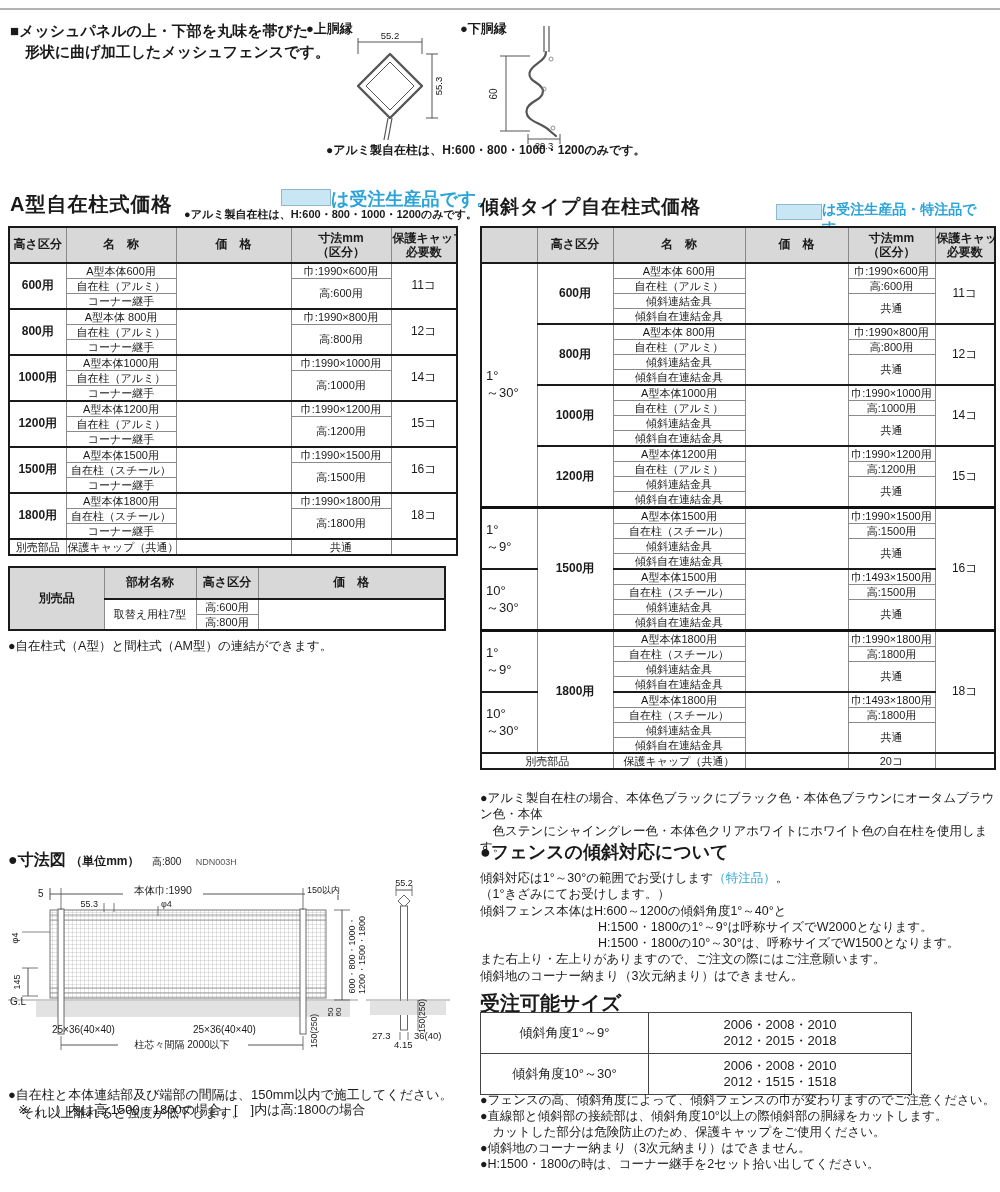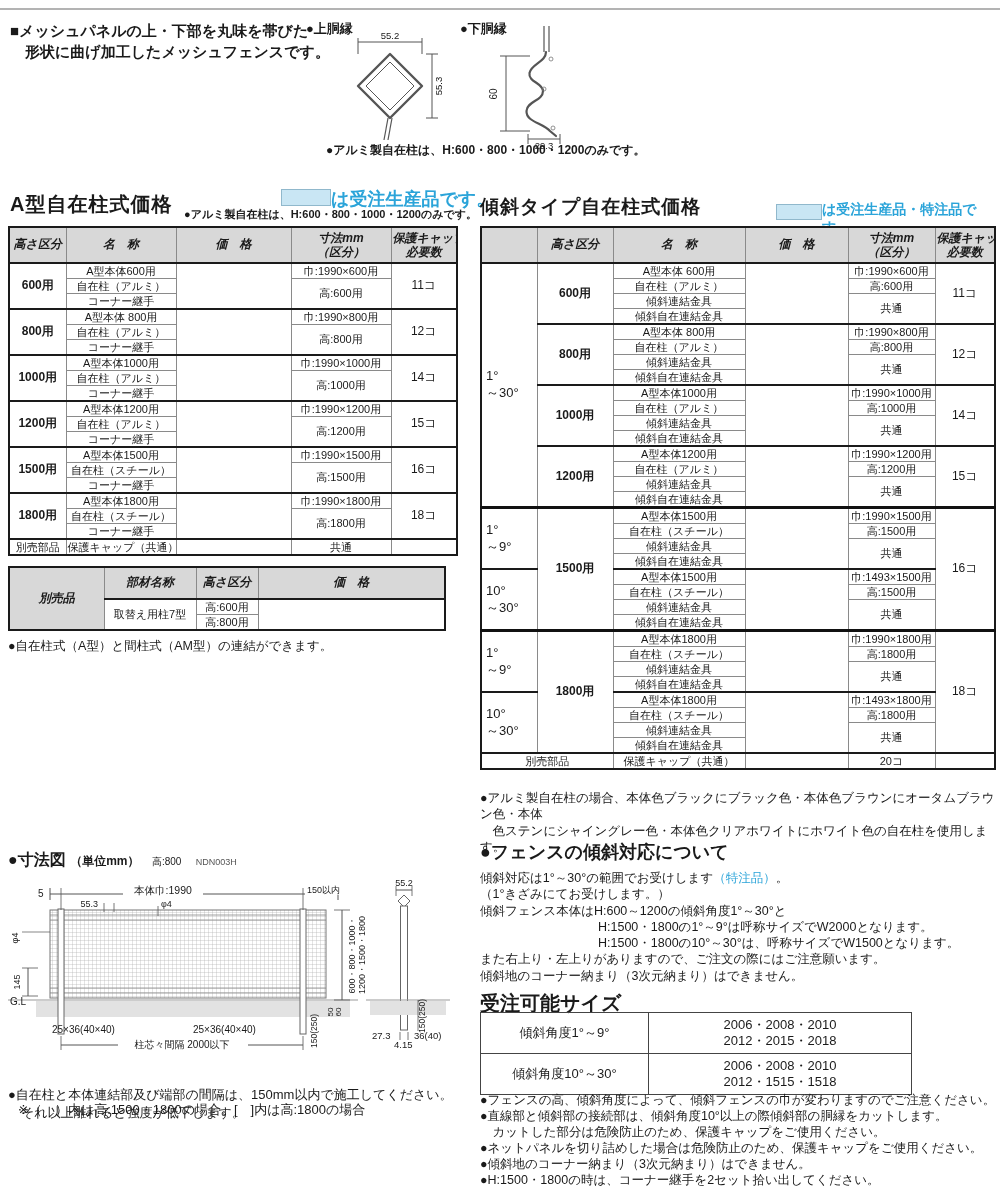--- a/index.html
+++ b/index.html
@@ -20,21 +20,21 @@
   .legendtext{font-size:18px;font-weight:bold;color:#2ba4d9;}
   .legendtext2{font-size:14px;font-weight:bold;color:#2ba4d9;}
   .swatch{width:48px;height:15px;background:#c9e6f4;border:1px solid #90b8cc;}
   .swatch2{width:44px;height:14px;background:#c9e6f4;border:1px solid #90b8cc;}
 
   table.tbl{border-collapse:collapse;table-layout:fixed;border:2px solid #1a1a1a;}
   table.tbl td{
     border:1px solid #8a8a8a;font-size:11px;text-align:center;vertical-align:middle;
     padding:0 1px;overflow:hidden;white-space:nowrap;height:14px;line-height:1.15;
   }
-  table.tbl tr.head td{background:#d8d8d8;font-weight:bold;font-size:12px;height:34px;border-bottom:2px solid #1a1a1a;font-style:italic;}
+  table.tbl tr.head td{background:#d8d8d8;font-weight:bold;font-size:12px;height:34px;border-bottom:2px solid #1a1a1a;}
   table.tbl tr.head td div{line-height:1.2;}
   table.tbl tr.g>td{border-top:2px solid #1a1a1a;}
   table.tbl tr.gg>td{border-top:3px solid #111;}
   table.tbl td.hh{font-weight:bold;font-size:12px;}
   table.tbl td.cap{font-size:12px;}
   table.tbl td.ang{font-size:13px;text-align:left;padding-left:4px;line-height:1.3;}
   table.tbl td.hd{background:#d8d8d8;font-weight:bold;font-size:12px;}
   table.subt tr.head td{height:30px;}
   table.ostbl{border-collapse:collapse;table-layout:fixed;border:1px solid #444;}
   table.ostbl td{border:1px solid #444;font-size:13px;text-align:center;height:38px;line-height:1.25;}
@@ -460,21 +460,21 @@
 <div class="abs notetxt" style="left:480px;top:790px;width:516px">
   <div>●アルミ製自在柱の場合、本体色ブラックにブラック色・本体色ブラウンにオータムブラウン色・本体</div>
   <div>　色ステンにシャイングレー色・本体色クリアホワイトにホワイト色の自在柱を使用します。</div>
 </div>
 
 <div class="abs slopehead" style="left:480px;top:840px">●フェンスの傾斜対応について</div>
 
 <div class="abs notetxt" style="left:480px;top:870px;width:516px">
   <div><span>傾斜対応は1°～30°の範囲でお受けします</span><span class="special">（特注品）</span><span>。</span></div>
   <div>（1°きざみにてお受けします。）</div>
-  <div>傾斜フェンス本体はH:600～1200の傾斜角度1°～30°と</div>
+  <div>傾斜フェンス本体はH:600～1200の傾斜角度1°～40°と</div>
   <div style="padding-left:118px">H:1500・1800の1°～9°は呼称サイズでW2000となります。</div>
   <div style="padding-left:118px">H:1500・1800の10°～30°は、呼称サイズでW1500となります。</div>
   <div>また右上り・左上りがありますので、ご注文の際にはご注意願います。</div>
   <div>傾斜地のコーナー納まり（3次元納まり）はできません。</div>
 </div>
 
 <div class="abs ordhead" style="left:480px;top:990px">受注可能サイズ</div>
 
 <table class="abs ostbl" style="left:480px;top:1012px;width:432px">
   <colgroup>
@@ -496,21 +496,20 @@
           <div>2012・1515・1518</div>
         </td>
   </tr>
 </tbody>
   </table>
 
 <div class="abs bullets" style="left:480px;top:1092px;width:520px">
   <div>●フェンスの高、傾斜角度によって、傾斜フェンスの巾が変わりますのでご注意ください。</div>
   <div>●直線部と傾斜部の接続部は、傾斜角度10°以上の際傾斜部の胴縁をカットします。</div>
   <div>　カットした部分は危険防止のため、保護キャップをご使用ください。</div>
-  <div>●ネットパネルを切り詰めした場合は危険防止のため、保護キャップをご使用ください。</div>
   <div>●傾斜地のコーナー納まり（3次元納まり）はできません。</div>
   <div>●H:1500・1800の時は、コーナー継手を2セット拾い出してください。</div>
 </div>
 
 <div class="abs" style="left:8px;top:850px">
   <span class="figtitle">●寸法図</span>
   <span class="figunit">（単位mm）</span>
   <span class="fighh" style="margin-left:8px">高:800</span>
   <span class="figcode" style="margin-left:10px">NDN003H</span>
 </div>

